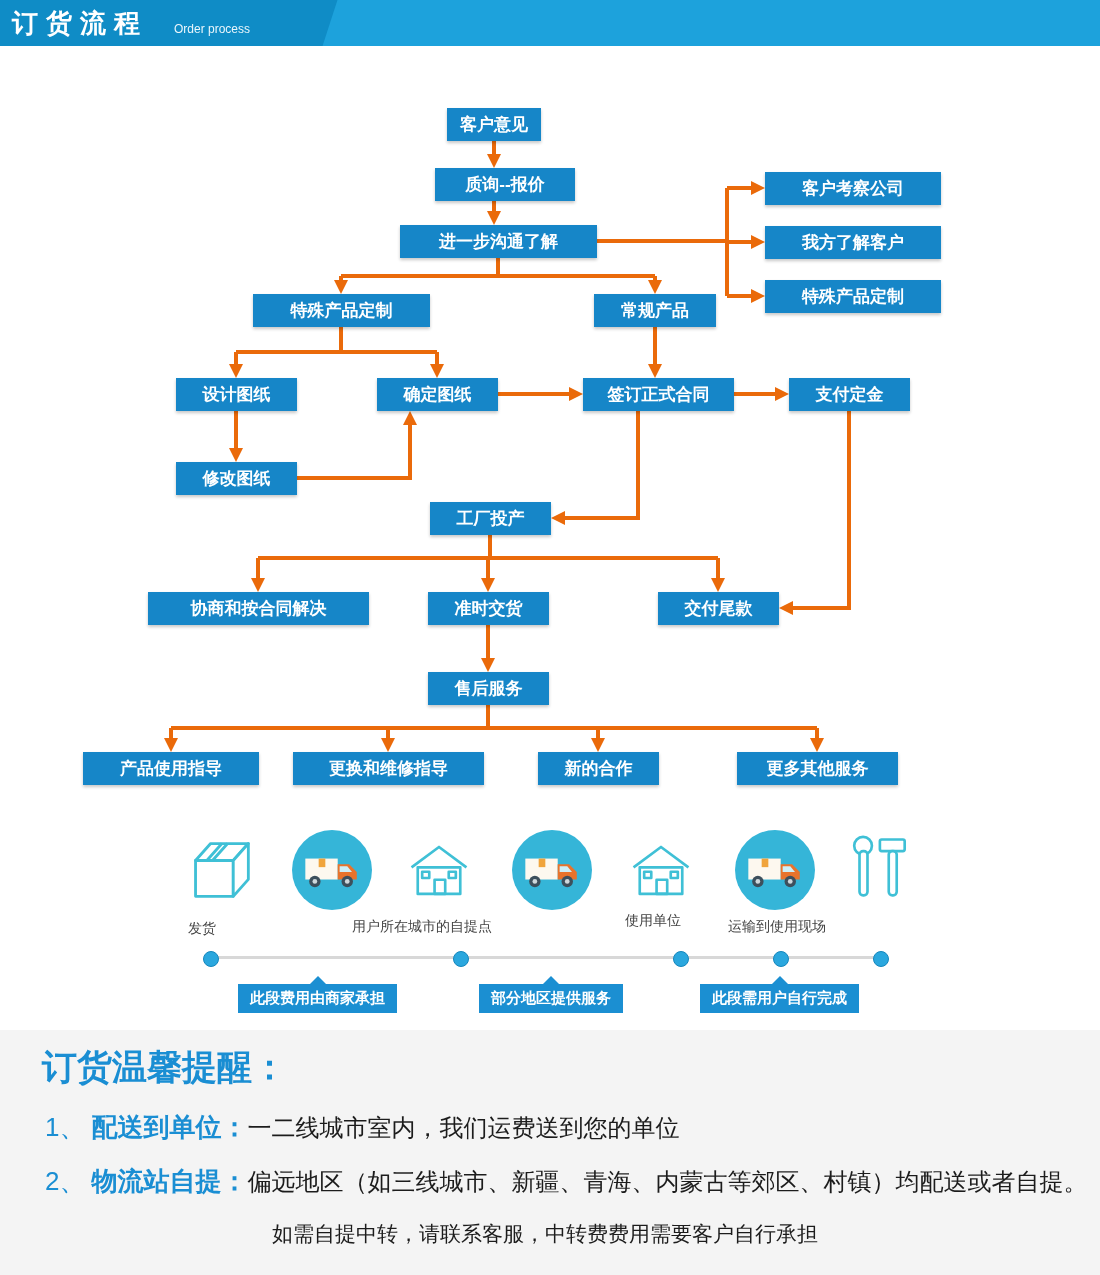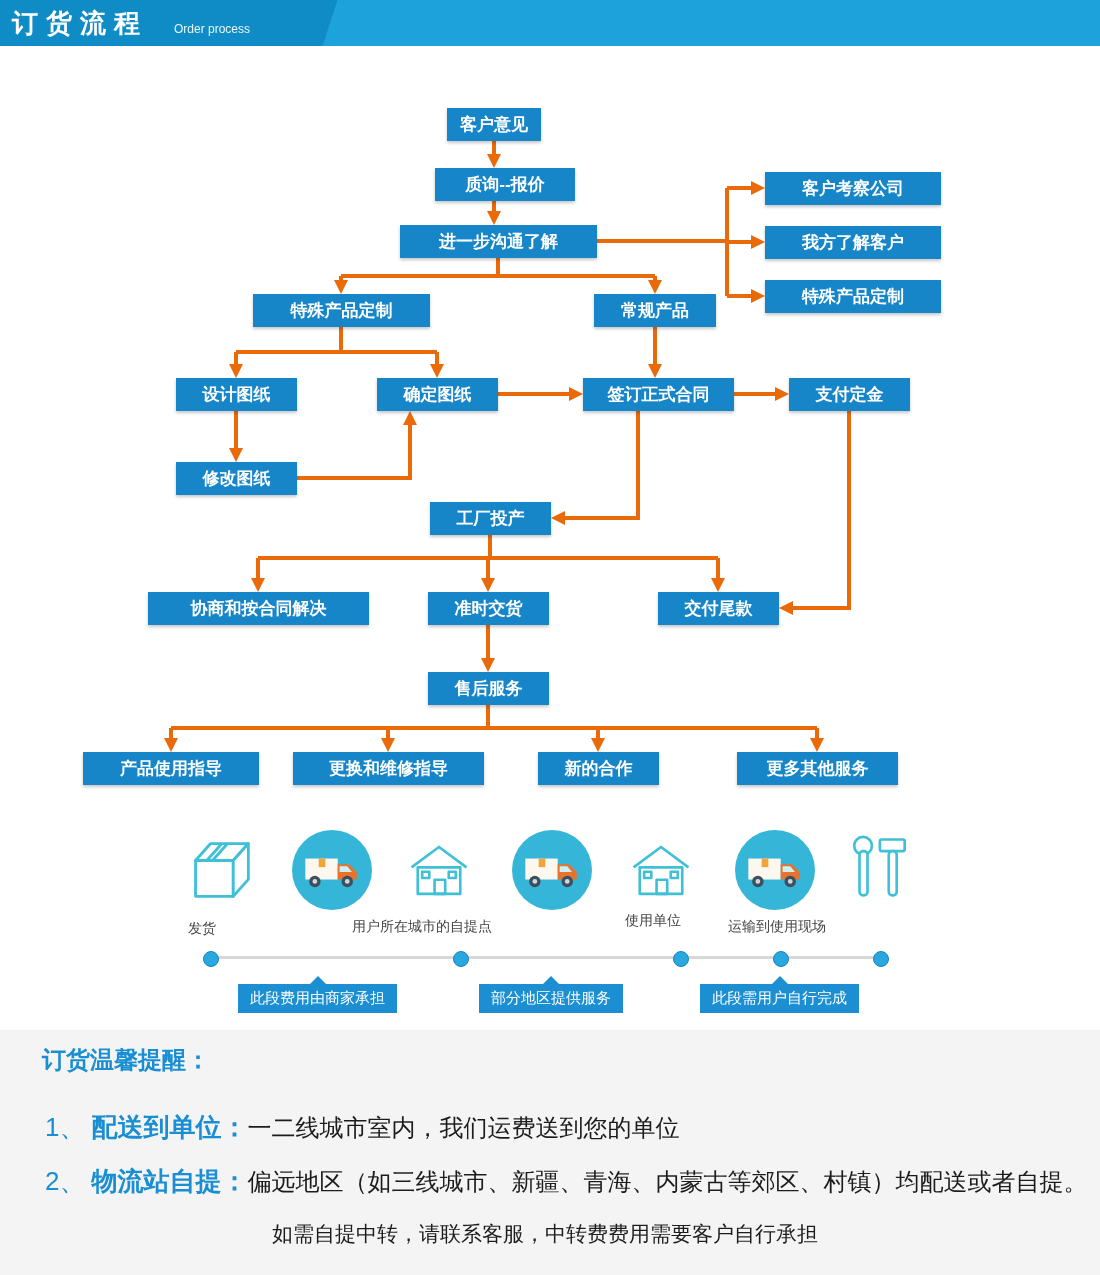--- a/index.html
+++ b/index.html
@@ -14,26 +14,26 @@
   
   .node{position:absolute;height:33px;line-height:33px;text-align:center;background:#1686c8;color:#fff;
         font-size:17px;font-weight:bold;box-shadow:0 2px 3px rgba(0,0,0,0.22);white-space:nowrap;}
   .arrows{position:absolute;top:0;left:0;pointer-events:none;}
   
   .licon{position:absolute;}
   .ilabel{position:absolute;font-size:14px;color:#444;text-align:left;white-space:nowrap;}
   
   .tl-line{position:absolute;left:210px;top:956px;width:670px;height:3px;background:#d8d8d8;}
   .tl-dot{position:absolute;width:14px;height:14px;border-radius:50%;background:#2aa7de;border:1px solid #1587bd;top:951px;}
-  .tag{position:absolute;top:984px;background:#1b8fd2;color:#fff;font-size:15px;padding:5px 12px;white-space:nowrap;}
+  .tag{position:absolute;top:984px;background:#1b8fd2;color:#fff;font-size:15px;padding:5px 12px;white-space:nowrap;font-weight:bold;}
   .tag:before{content:"";position:absolute;top:-8px;left:50%;margin-left:-8px;
               border-left:8px solid transparent;border-right:8px solid transparent;border-bottom:8px solid #1b8fd2;}
   
   .notice{position:absolute;left:0;top:1030px;width:1100px;height:245px;background:#f4f4f4;}
-  .notice-title{position:absolute;left:42px;top:14px;font-size:24px;font-weight:bold;color:#1a8ed3;}
+  .notice-title{position:absolute;left:42px;top:14px;font-size:35px;font-weight:bold;color:#1a8ed3;}
   .nrow{position:absolute;display:flex;align-items:baseline;white-space:nowrap;}
   .nrow .num{font-size:26px;color:#1a8ed3;margin-right:6px;}
   .nrow .lbl{font-size:26px;font-weight:bold;color:#1a8ed3;margin-right:0;}
   .nrow .txt{font-size:24px;color:#1c1c1c;}
   .nrow2{position:absolute;font-size:21px;color:#1c1c1c;white-space:nowrap;}
 </style>
 </head>
 <body>
 
 <div class="page">

